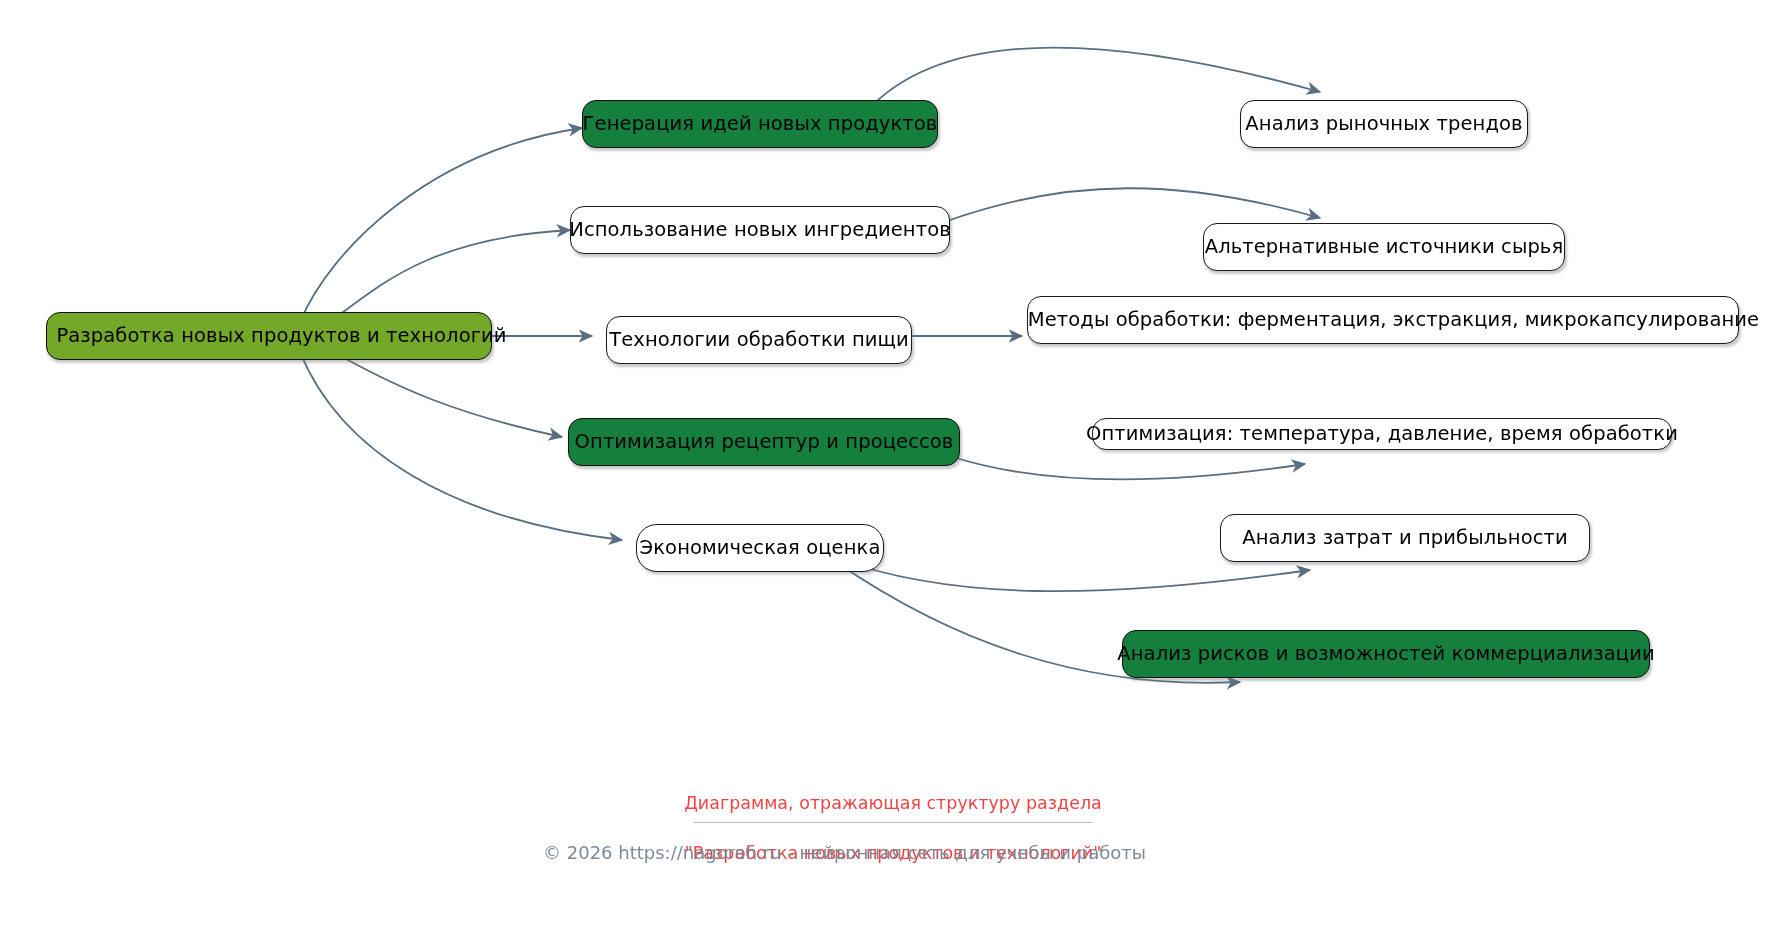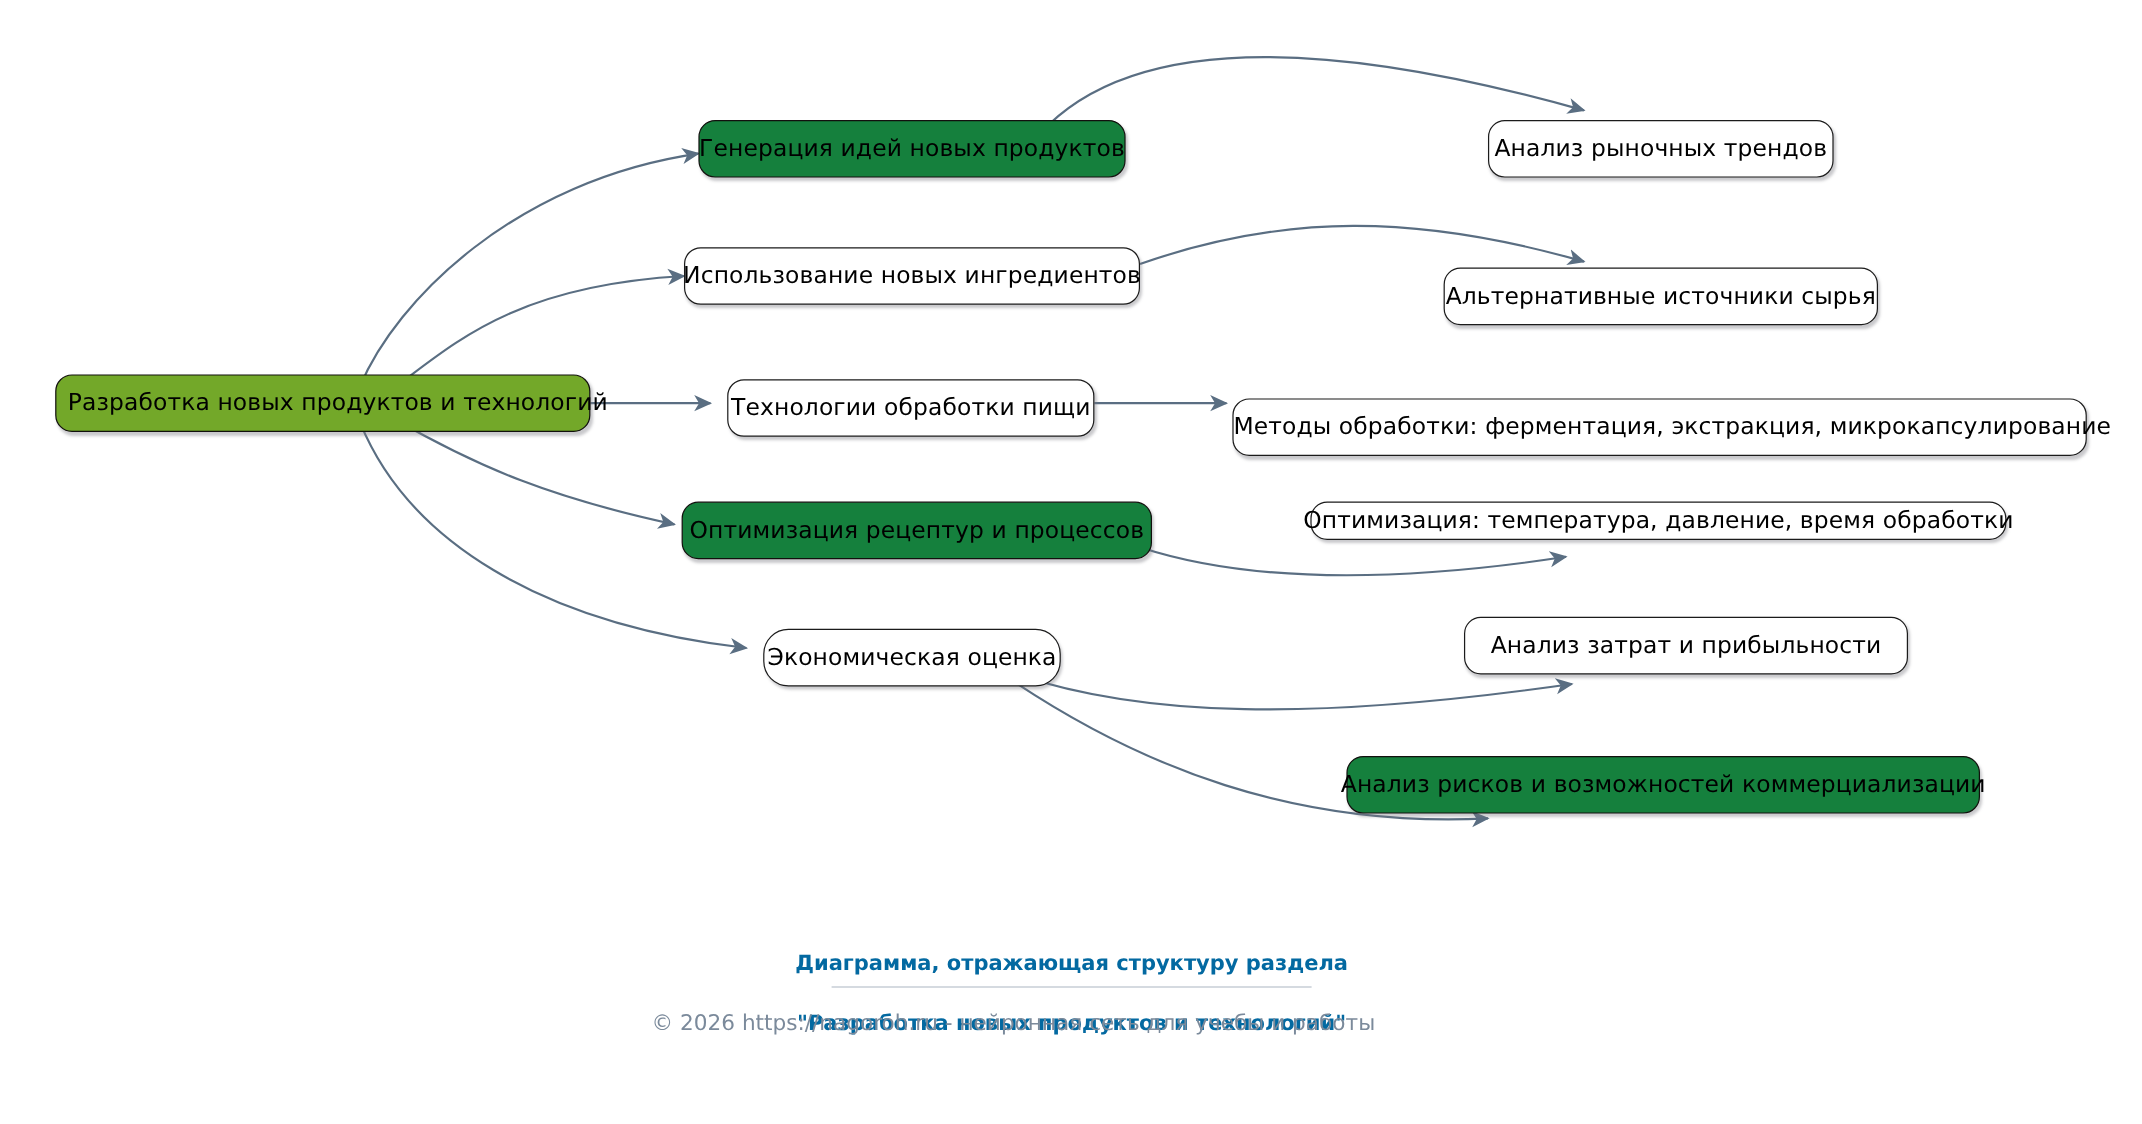--- a/index.html
+++ b/index.html
@@ -47,22 +47,22 @@
     background: #73a829;
     border-color: #12100e;
   }
   .node.accent {
     background: #15803d;
     border-color: #12100e;
   }
   .caption {
     position: absolute;
     text-align: center;
-    color: #0369a1;
-    font-weight: bold;
+    color: #ef4444;
+    font-weight: normal;
     font-size: 17.5px;
     line-height: 1.42;
     white-space: pre-line;
   }
   .rule {
     position: absolute;
     height: 0;
     border-top: 1.4px solid #b9c2cc;
   }
   .footer {
@@ -125,21 +125,21 @@
   </div>
 
   <div class="node" style="left:1240px; top:100px; width:288px; height:48px;">
     <span>Анализ рыночных трендов</span>
   </div>
 
   <div class="node" style="left:1203px; top:206px; width:362px; height:48px;margin-top:17px;">
     <span>Альтернативные источники сырья</span>
   </div>
 
-  <div class="node" style="left:1027px; top:332px; width:712px; height:48px;padding-left:37px;">
+  <div class="node" style="left:1027px; top:296px; width:712px; height:48px;padding-left:37px;">
     <span>Методы обработки: ферментация, экстракция, микрокапсулирование</span>
   </div>
 
   <div class="node" style="left:1092px; top:418px; width:580px; height:32px;">
     <span>Оптимизация: температура, давление, время обработки</span>
   </div>
 
   <div class="node" style="left:1220px; top:514px; width:370px; height:48px;justify-content:center;">
     <span>Анализ затрат и прибыльности</span>
   </div>

